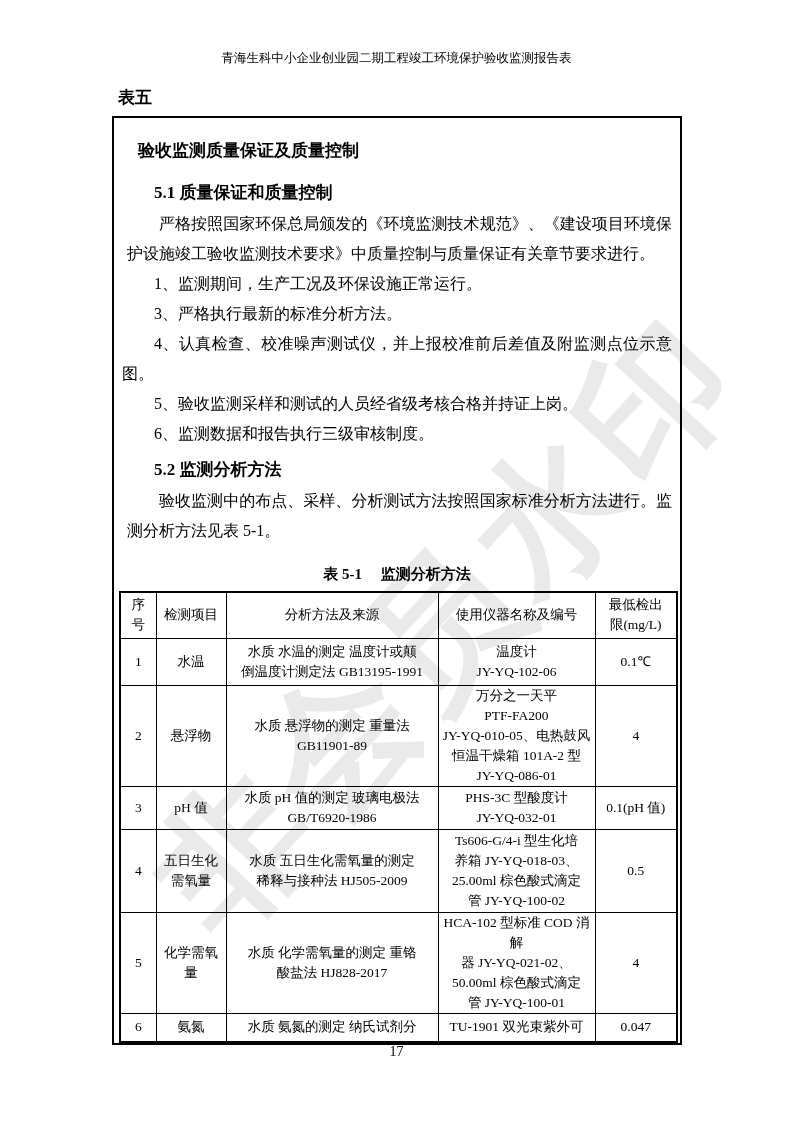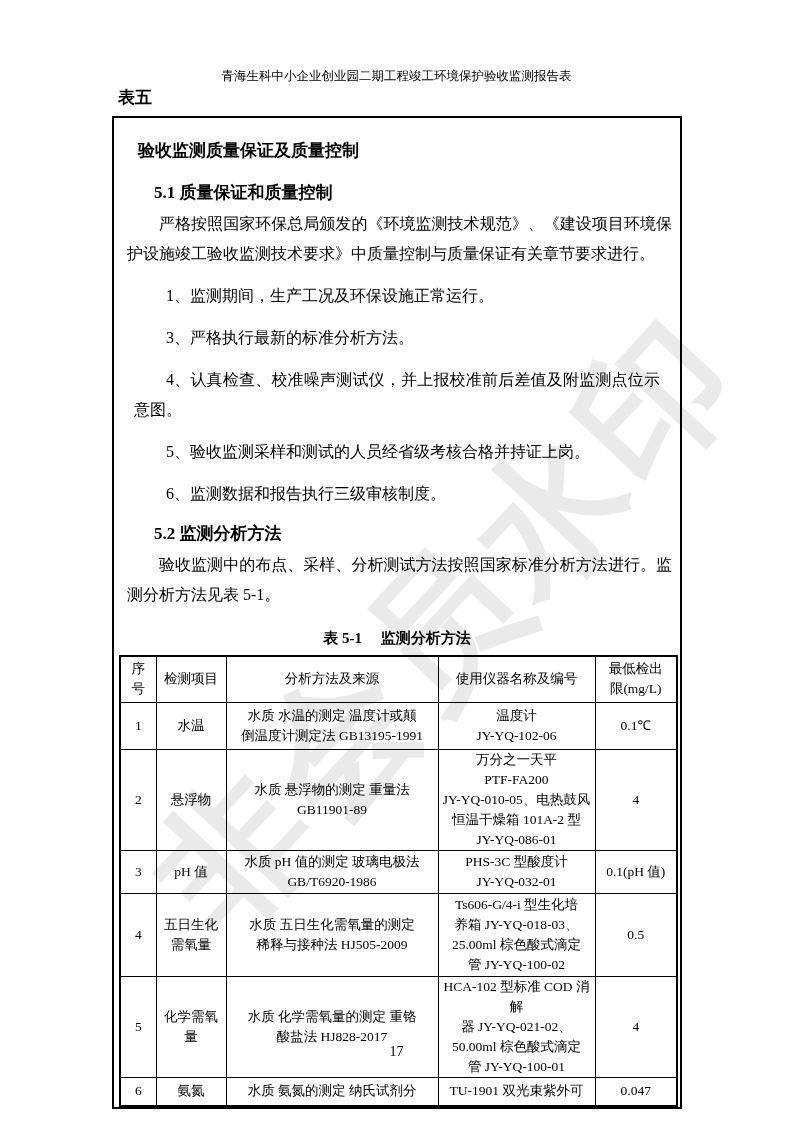--- a/index.html
+++ b/index.html
@@ -8,33 +8,33 @@
     font-family:"Liberation Serif", serif;color:#000;overflow:hidden;
   }
   .watermark{
     position:absolute;left:70px;top:545px;width:720px;text-align:center;
     font-family:"Liberation Sans", sans-serif;font-weight:bold;
     font-size:148px;letter-spacing:6px;color:#000;opacity:0.08;
     transform:rotate(-47deg);white-space:nowrap;z-index:0;pointer-events:none;
   }
   .doc-title{
     position:absolute;top:50px;left:0;right:0;text-align:center;
-    font-size:12.5px;z-index:1;margin-top:18px;
+    font-size:12.5px;z-index:1;
   }
   .sheet-label{
     position:absolute;left:118px;top:86px;font-size:17px;font-weight:bold;z-index:1;
   }
   .outer-box{
     position:absolute;left:112px;top:116px;width:570px;box-sizing:border-box;
     border:2px solid #000;padding:4px 8px 0 8px;background:transparent;z-index:1;
   }
   .box-title{font-size:17px;font-weight:bold;line-height:26px;margin:16px;}
   .sec-heading{font-size:17px;font-weight:bold;line-height:25px;margin:8px 0 0 32px;}
   .para{font-size:16px;line-height:30px;margin:4px 0 0 5px;text-indent:2em;text-align:justify;}
-  .list-item{font-size:16px;line-height:30px;margin:12px;text-indent:2em;text-align:justify;}
+  .list-item{font-size:16px;line-height:30px;margin:0;text-indent:2em;text-align:justify;}
   .tbl-caption{font-size:15px;font-weight:bold;line-height:21px;margin:18px 0 0 0;text-align:center;}
   table.an-tbl{
     border-collapse:collapse;table-layout:fixed;width:557px;margin:6px 0 0 -3px;
     font-size:13.5px;line-height:20px;border:2px solid #000;
   }
   table.an-tbl th, table.an-tbl td{
     border:1px solid #000;text-align:center;vertical-align:middle;
     white-space:pre-line;padding:0 1px;font-weight:normal;overflow:hidden;
   }
   td.relcell{position:relative;margin-top:16px;}

